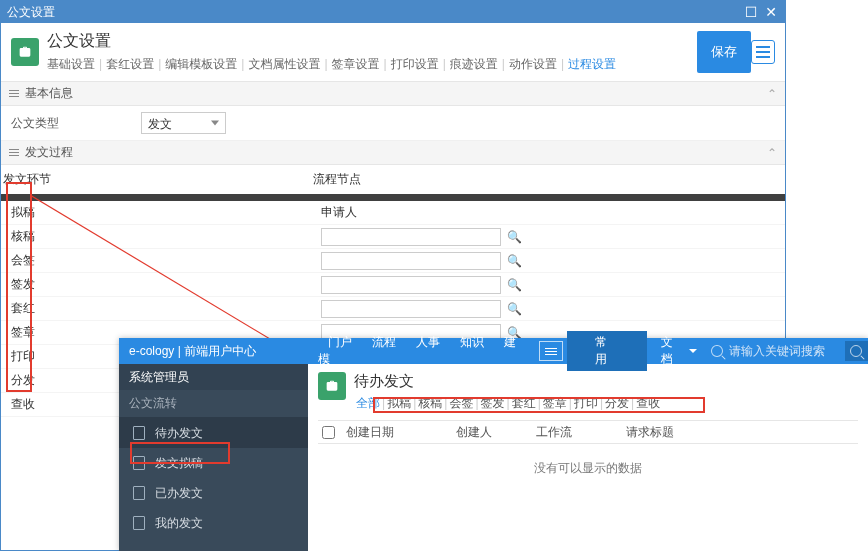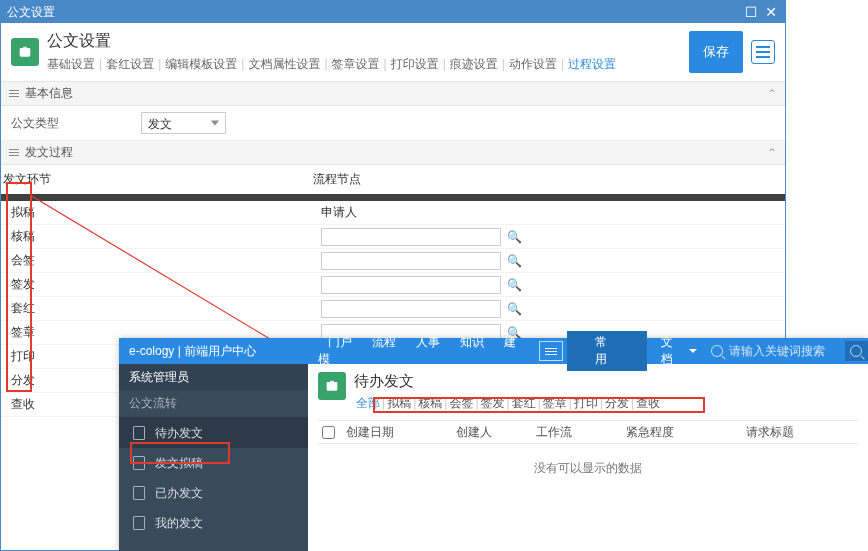--- a/index.html
+++ b/index.html
@@ -12,21 +12,21 @@
   .hdr{display:flex;align-items:center;padding:8px 10px;border-bottom:1px solid #e6e6e6}
   .hdr-icon{width:28px;height:28px;background:#3aa26b;border-radius:3px;display:flex;align-items:center;justify-content:center;margin-right:8px}
   .hdr-icon svg{width:16px;height:16px;fill:#fff}
   .hdr-main{flex:1}
   .hdr-title{font-size:16px;color:#333}
   .hdr-tabs{margin-top:4px;color:#666}
   .hdr-tabs span{margin-right:4px}
   .hdr-tabs .tab{cursor:pointer}
   .hdr-tabs .sep{color:#ccc}
   .hdr-tabs .tab.active{color:#2a8ae2}
-  .save-btn{background:#2a8ae2;color:#fff;padding:12px 14px;border-radius:2px;cursor:pointer;font-size:13px;margin-right:8px}
+  .save-btn{background:#2a8ae2;color:#fff;padding:12px 14px;border-radius:2px;cursor:pointer;font-size:13px;}
   .menu-icon{width:24px;height:24px;border:1px solid #2a8ae2;border-radius:3px;display:flex;flex-direction:column;justify-content:center;align-items:center;gap:3px;cursor:pointer}
   .menu-icon span{width:14px;height:2px;background:#2a8ae2}
   .section-head{height:24px;background:#f5f5f5;border-bottom:1px solid #e6e6e6;display:flex;align-items:center;padding:0 8px;color:#555}
   .section-head .hamb{display:inline-flex;flex-direction:column;gap:2px;margin-right:6px}
   .section-head .hamb span{width:10px;height:1px;background:#888}
   .section-head .chev{margin-left:auto;color:#aaa;cursor:pointer}
   .form-row{display:flex;align-items:center;padding:6px 10px;border-bottom:1px solid #f0f0f0}
   .form-row .lbl{width:130px;color:#555}
   .select{width:85px;height:22px;border:1px solid #ccc;display:flex;align-items:flex-end;padding:0 6px;cursor:pointer;color:#333;position:relative;background:#fff}
   .select::after{content:"";position:absolute;right:6px;top:50%;transform:translateY(-50%);color:#888;border-left:4px solid transparent;border-right:4px solid transparent;border-top:5px solid #888}
@@ -266,21 +266,20 @@
           <div class="ph-tabs" id="pageTabs"><span class="pt active">全部</span><span class="psep">|</span><span class="pt">拟稿</span><span class="psep">|</span><span class="pt">核稿</span><span class="psep">|</span><span class="pt">会签</span><span class="psep">|</span><span class="pt">签发</span><span class="psep">|</span><span class="pt">套红</span><span class="psep">|</span><span class="pt">签章</span><span class="psep">|</span><span class="pt">打印</span><span class="psep">|</span><span class="pt">分发</span><span class="psep">|</span><span class="pt">查收</span></div>
         </div>
       </div>
       <div class="tbl-head">
         <div class="chk">
             <input type="checkbox" style="">
           </div>
         <div class="col-date">创建日期</div>
         <div class="col-creator">创建人</div>
         <div class="col-wf">工作流</div>
-        <div class="col-urg">紧急程度</div>
         <div class="col-title">请求标题</div>
       </div>
       <div class="nodata">没有可以显示的数据</div>
     </div>
   </div>
 </div>
 
 <div class="red-box2"></div>
 <div class="red-box-side"></div>
 

